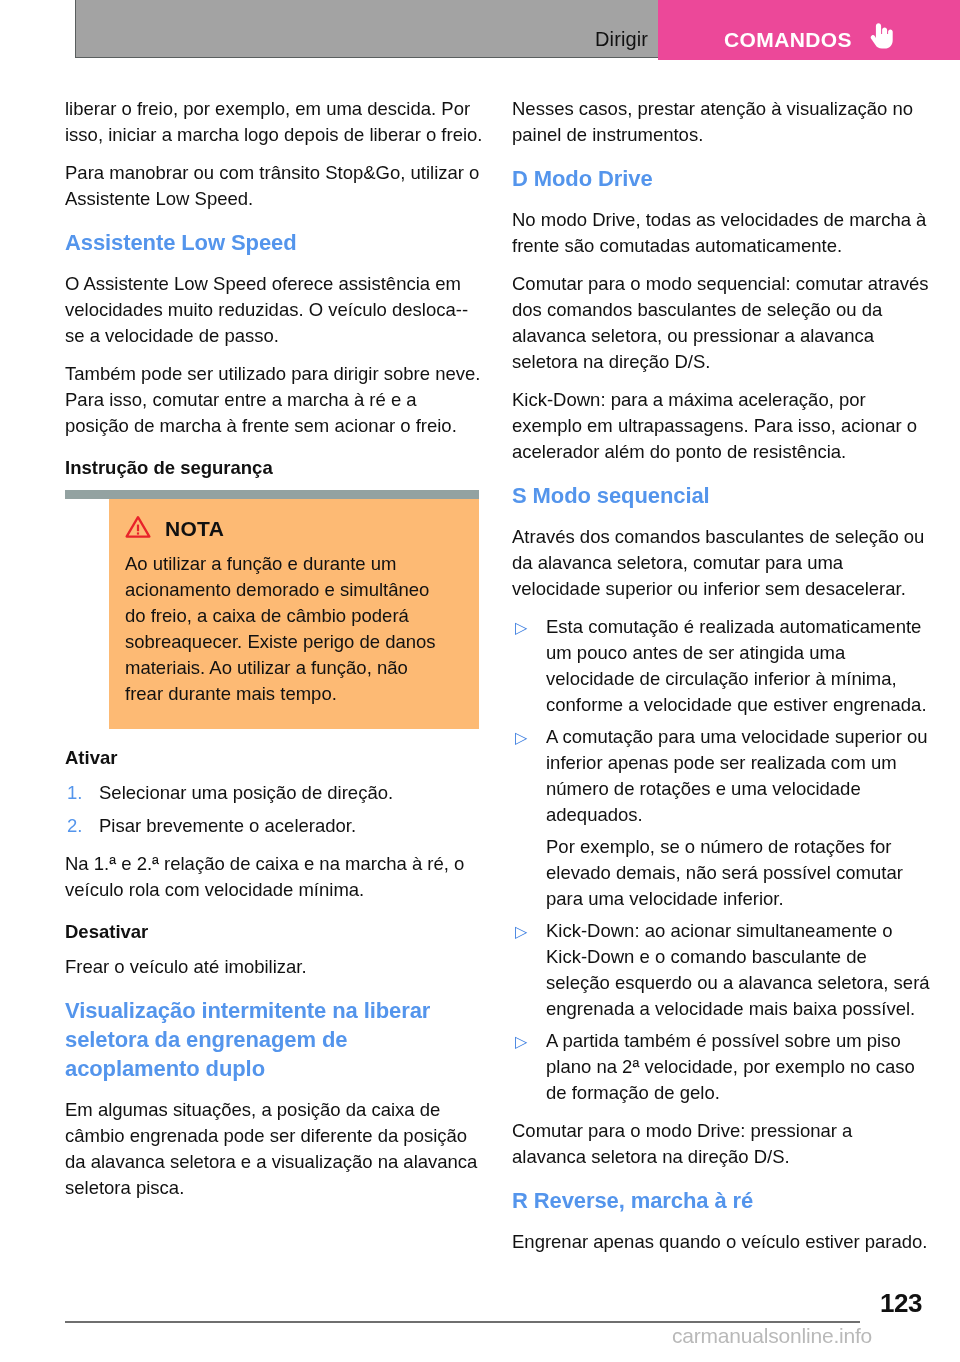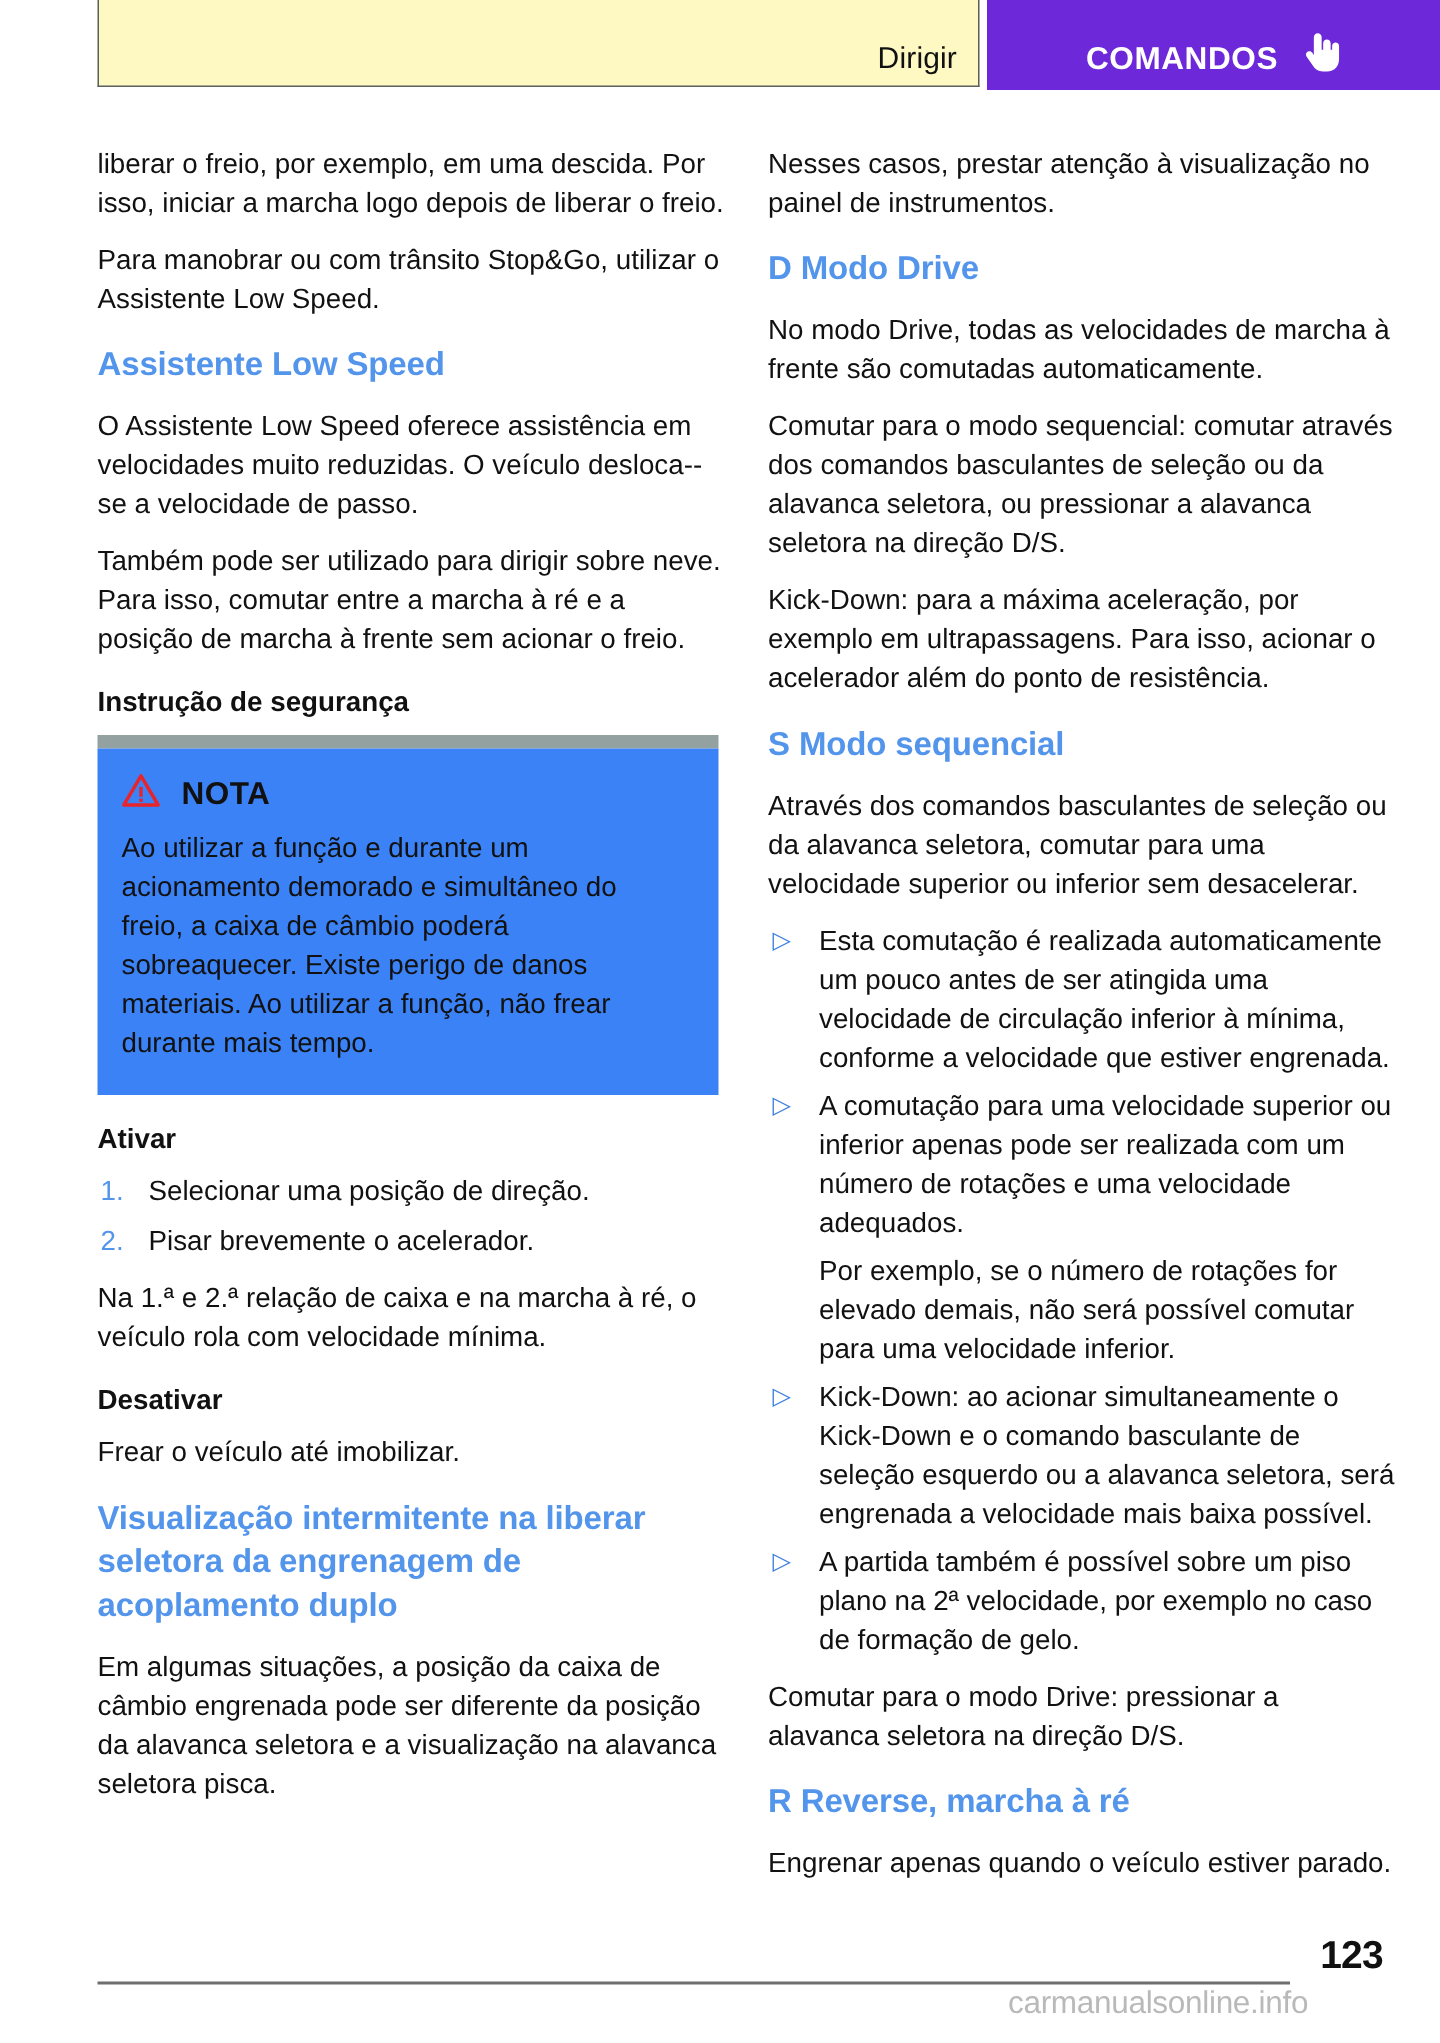--- a/index.html
+++ b/index.html
@@ -19,44 +19,44 @@
   
   .header {
     position: absolute;
     top: 0;
     left: 0;
     width: 960px;
     height: 60px;
   }
   .header-white-tab {
     position: absolute;
-    left: 65px;
+    left: 75px;
     top: 0;
     width: 588px;
     height: 58px;
     border: 1px solid #5a5f5f;
     border-top: none;
     box-sizing: border-box;
-    background: #fef9c3;
+    background: #a3a3a3;
   }
   .header-white-tab-label {
     position: absolute;
     right: 14px;
     bottom: 6px;
     font-size: 20px;
     color: #111111;
     letter-spacing: 0.1px;
   }
   .header-dark-tab {
     position: absolute;
     left: 658px;
     top: 0;
     width: 302px;
     height: 60px;
-    background: #6d28d9;
+    background: #ec4899;
     display: flex;
     align-items: flex-end;
     justify-content: center;
     padding-bottom: 8px;
     box-sizing: border-box;
   }
   .header-dark-tab-label {
     font-size: 21px;
     font-weight: bold;
     color: #ffffff;
@@ -110,23 +110,24 @@
   .nota-wrap {
     margin: 6px 0 16px 0;
     width: 414px;
   }
   .nota-topbar {
     height: 9px;
     width: 100%;
     background: #93a2a1;
   }
   .nota-box {
-    background: #3b82f6;
+    background: #fdba74;
     padding: 16px 32px 22px 16px;
     box-sizing: border-box;
+    margin-left: 44px;
   }
   .nota-head {
     display: flex;
     align-items: center;
     margin-bottom: 8px;
   }
   .nota-head-label {
     font-size: 21px;
     font-weight: bold;
     color: #111111;

